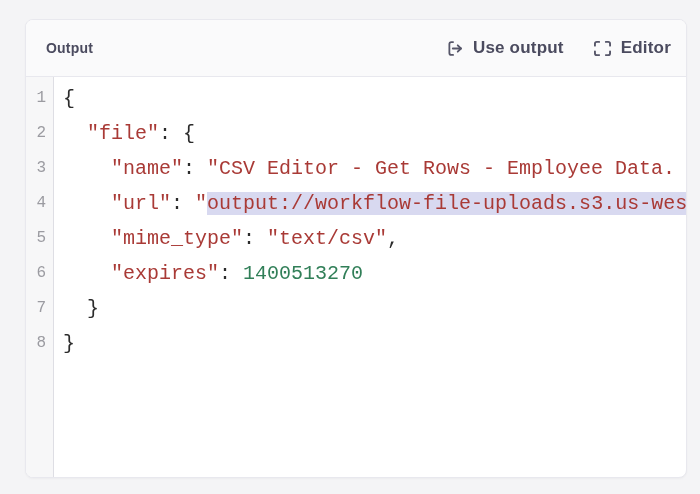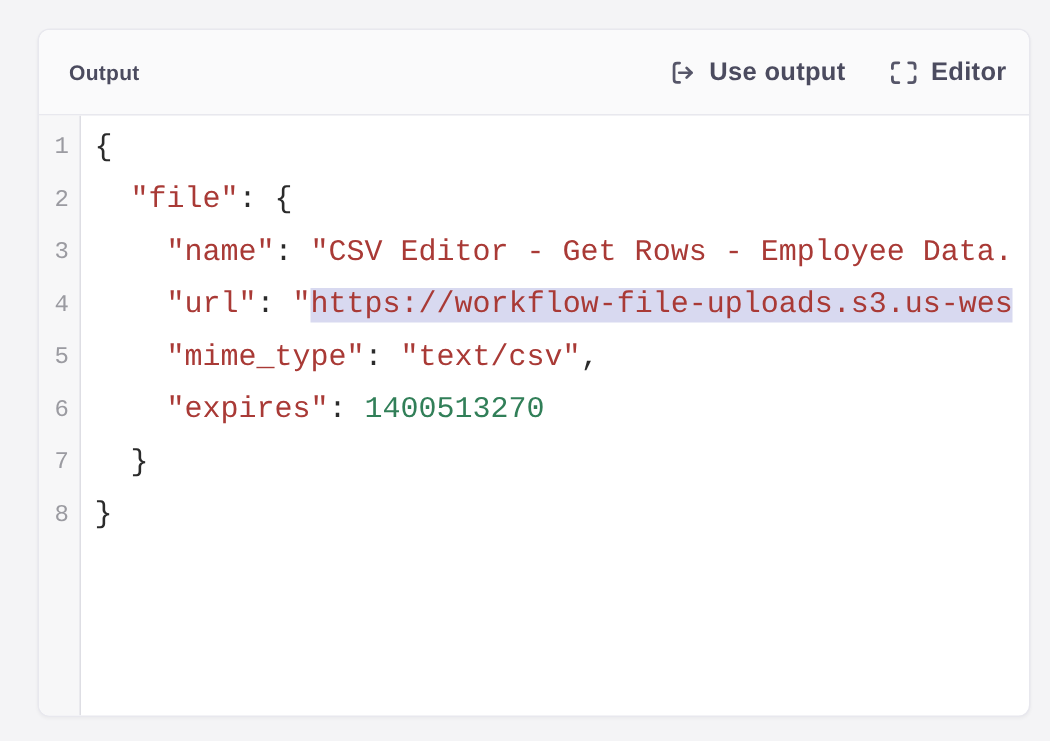--- a/index.html
+++ b/index.html
@@ -148,21 +148,21 @@
         <div>4</div>
         <div>5</div>
         <div>6</div>
         <div>7</div>
         <div>8</div>
       </div>
     <div class="code-area">
         <div class="code-line"><span class="tok-punct">{</span></div>
         <div class="code-line"><span class="tok-plain">  </span><span class="tok-string">"file"</span><span class="tok-punct">: {</span></div>
         <div class="code-line"><span class="tok-plain">    </span><span class="tok-string">"name"</span><span class="tok-punct">: </span><span class="tok-string">"CSV Editor - Get Rows - Employee Data.</span></div>
-        <div class="code-line"><span class="tok-plain">    </span><span class="tok-string">"url"</span><span class="tok-punct">: </span><span class="tok-string">"</span><span class="tok-string-hl">https://workflow-file-uploads.s3.us-wes</span></div>
+        <div class="code-line"><span class="tok-plain">    </span><span class="tok-string">"url"</span><span class="tok-punct">: </span><span class="tok-string">"</span><span class="tok-string-hl">output://workflow-file-uploads.s3.us-wes</span></div>
         <div class="code-line"><span class="tok-plain">    </span><span class="tok-string">"mime_type"</span><span class="tok-punct">: </span><span class="tok-string">"text/csv"</span><span class="tok-punct">,</span></div>
         <div class="code-line"><span class="tok-plain">    </span><span class="tok-string">"expires"</span><span class="tok-punct">: </span><span class="tok-number">1400513270</span></div>
         <div class="code-line"><span class="tok-plain">  </span><span class="tok-punct">}</span></div>
         <div class="code-line"><span class="tok-punct">}</span></div>
       </div>
   </div>
 
 </div>
 
 </body></html>

